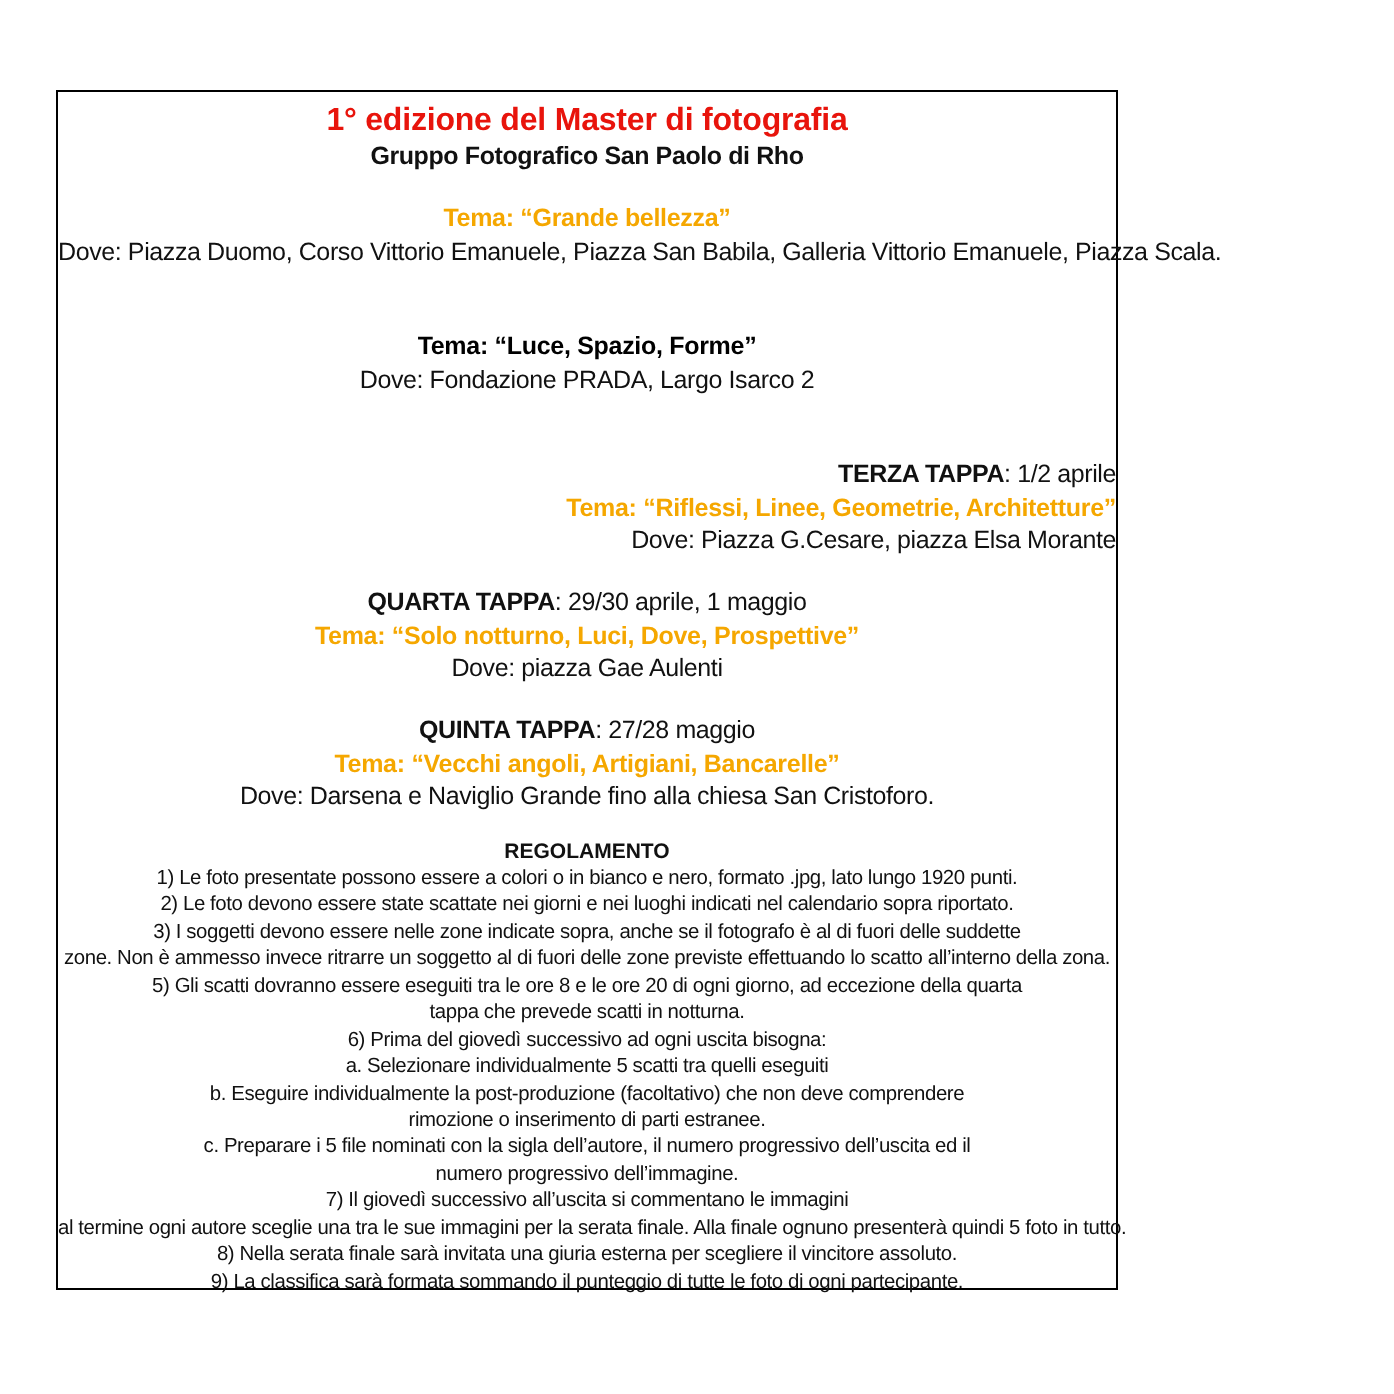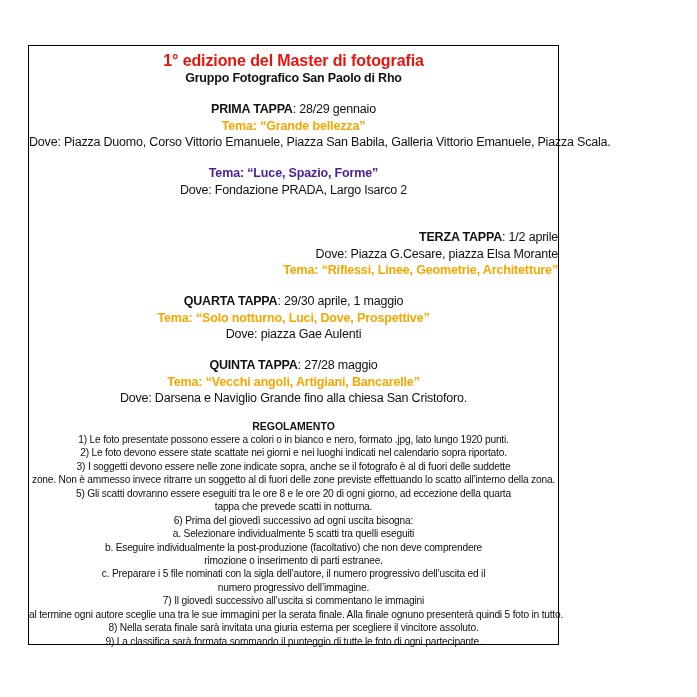--- a/index.html
+++ b/index.html
@@ -86,38 +86,35 @@
   </style>
 </head>
 <body>
 
 <div class="doc-frame">
 
   <div class="title" style="color:#E8140C;">1° edizione del Master di fotografia</div>
   <div class="subtitle">Gruppo Fotografico San Paolo di Rho</div>
 
   <div class="stage" style="top:55px;">
-    <div class="stage-line">
-      <span class="stage-name">PRIMA TAPPA</span><span>: 28/29 gennaio</span>
-    </div>
     <div class="stage-line theme-line" style="color:#F5A700;">Tema: “Grande bellezza”</div>
     <div class="stage-line">Dove: Piazza Duomo, Corso Vittorio Emanuele, Piazza San Babila, Galleria Vittorio Emanuele, Piazza Scala.</div>
   </div>
 
   <div class="stage" style="top:119px;">
-    <div class="stage-line theme-line" style="color:#4c1d95;">Tema: “Luce, Spazio, Forme”</div>
+    <div class="stage-line theme-line" style="color:#000000;">Tema: “Luce, Spazio, Forme”</div>
     <div class="stage-line">Dove: Fondazione PRADA, Largo Isarco 2</div>
   </div>
 
   <div class="stage" style="top:183px;text-align:right;">
     <div class="stage-line">
       <span class="stage-name">TERZA TAPPA</span><span>: 1/2 aprile</span>
     </div>
+    <div class="stage-line theme-line" style="color:#F5A700;">Tema: “Riflessi, Linee, Geometrie, Architetture”</div>
     <div class="stage-line">Dove: Piazza G.Cesare, piazza Elsa Morante</div>
-    <div class="stage-line theme-line" style="color:#F5A700;">Tema: “Riflessi, Linee, Geometrie, Architetture”</div>
   </div>
 
   <div class="stage" style="top:247px;">
     <div class="stage-line">
       <span class="stage-name">QUARTA TAPPA</span><span>: 29/30 aprile, 1 maggio</span>
     </div>
     <div class="stage-line theme-line" style="color:#F5A700;">Tema: “Solo notturno, Luci, Dove, Prospettive”</div>
     <div class="stage-line">Dove: piazza Gae Aulenti</div>
   </div>
 

